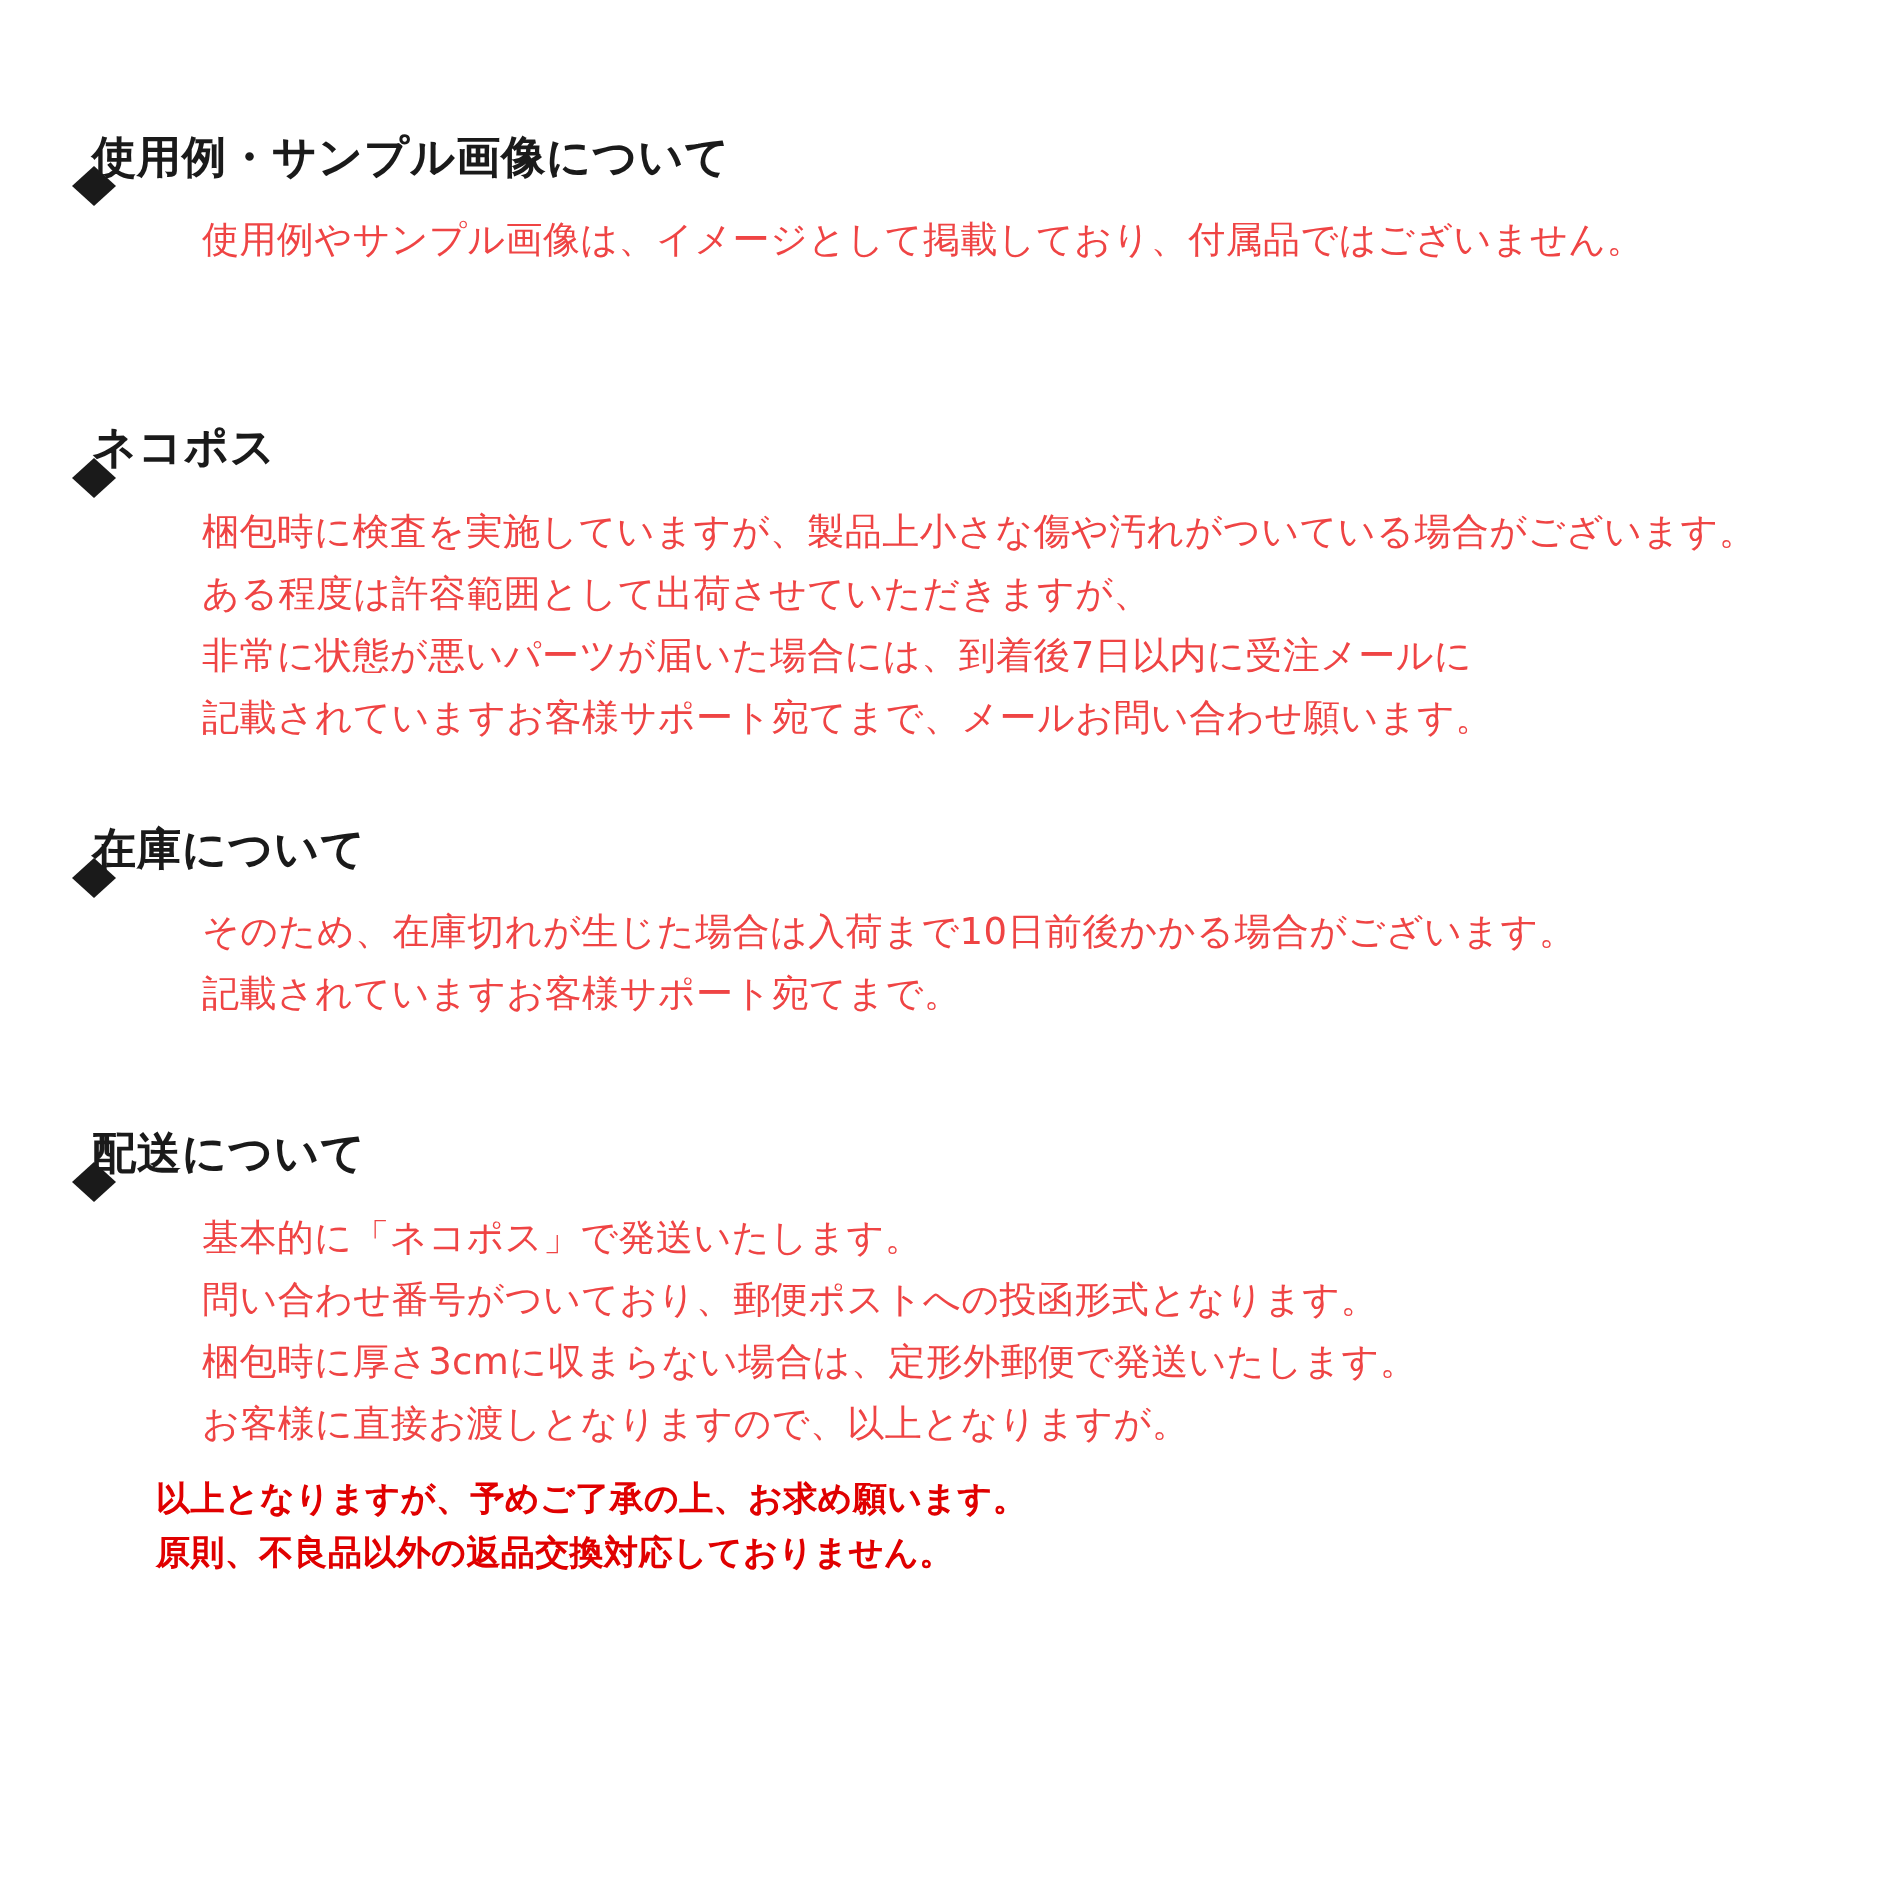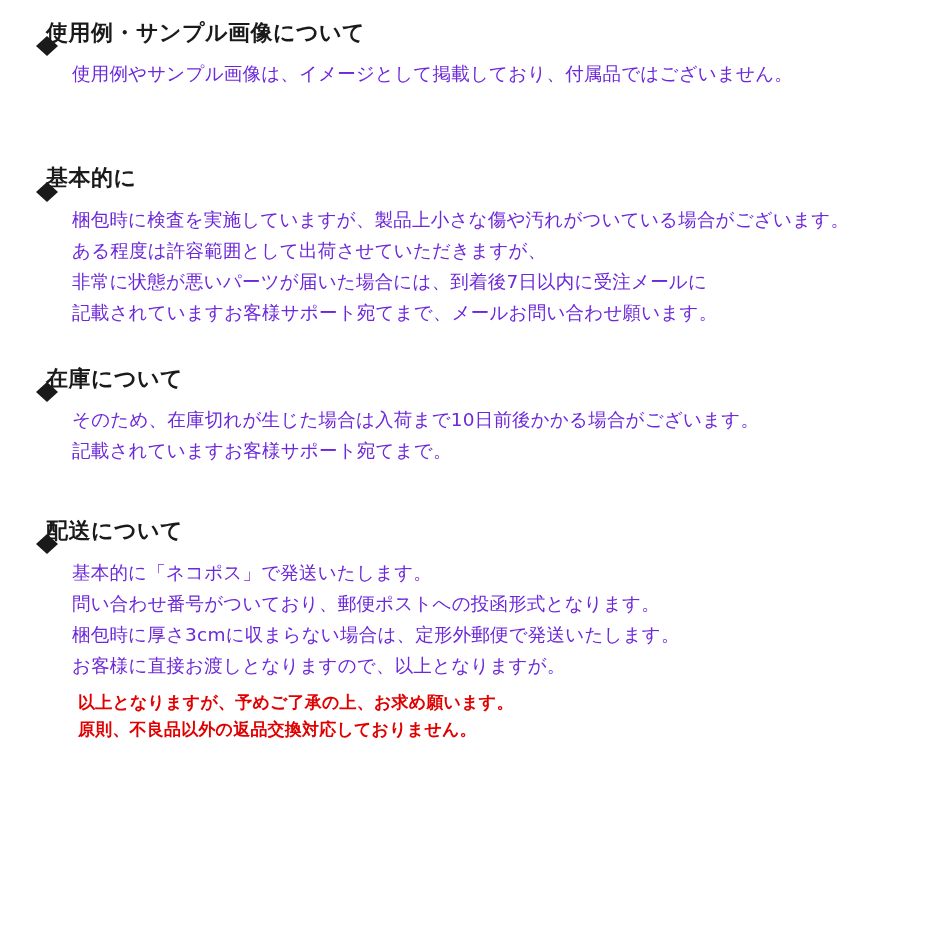--- a/index.html
+++ b/index.html
@@ -12,21 +12,21 @@
     background: #ffffff;
     font-family: "DejaVu Sans", "Liberation Sans", sans-serif;
     color: #221f1f;
     overflow: hidden;
   }
   .page {
     position: relative;
     width: 950px;
     height: 950px;
     box-sizing: border-box;
-    padding: 20px 30px 0 30px;
+    padding: 67px 30px 0 30px;
   }
   .section {
     margin-bottom: 0;
   }
   .section-head {
     display: flex;
     align-items: center;
     gap: 11px;
     margin: 0 0 12px 5px;
   }
@@ -46,22 +46,23 @@
     line-height: 1.2;
     color: #1a1a1a;
   }
   .body-lines {
     margin-left: 42px;
   }
   .body-line {
     font-size: 18.5px;
     line-height: 31px;
     letter-spacing: 0.2px;
-    color: #6d28d9;
+    color: #ef4444;
     white-space: nowrap;
+    margin-left: 29px;
   }
   .note-lines {
     margin-left: 48px;
     margin-top: 8px;
     font-family: Liberation Serif, serif;
   }
   .note-line {
     font-size: 17px;
     font-weight: 700;
     line-height: 27px;
@@ -95,21 +96,21 @@
 
   <div class="gap-1"></div>
 
   <div class="section">
     <div class="section-head">
       <span class="diamond-icon">
         <svg width="24" height="24" viewBox="0 0 24 24">
             <polygon points="12,2 23,12 12,22 1,12" fill="#1a1a1a"></polygon>
           </svg>
       </span>
-      <span class="section-title">基本的に</span>
+      <span class="section-title">ネコポス</span>
     </div>
     <div class="body-lines">
       <div class="body-line">梱包時に検査を実施していますが、製品上小さな傷や汚れがついている場合がございます。</div>
       <div class="body-line">ある程度は許容範囲として出荷させていただきますが、</div>
       <div class="body-line">非常に状態が悪いパーツが届いた場合には、到着後7日以内に受注メールに</div>
       <div class="body-line">記載されていますお客様サポート宛てまで、メールお問い合わせ願います。</div>
     </div>
   </div>
 
   <div class="gap-2"></div>

